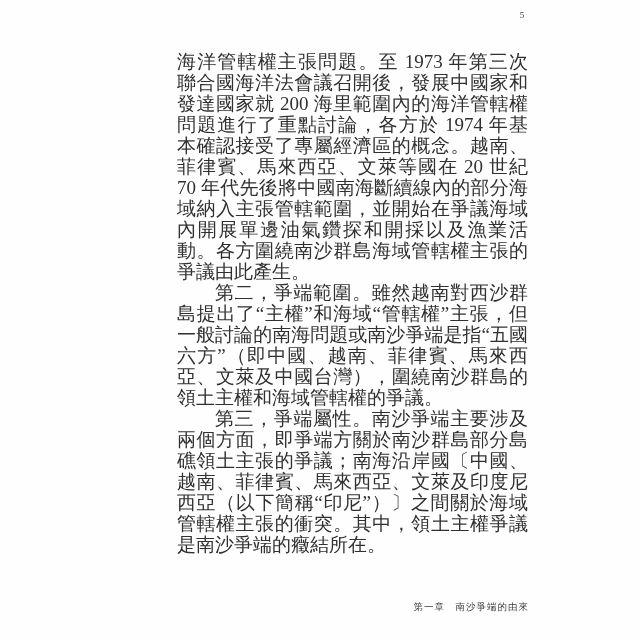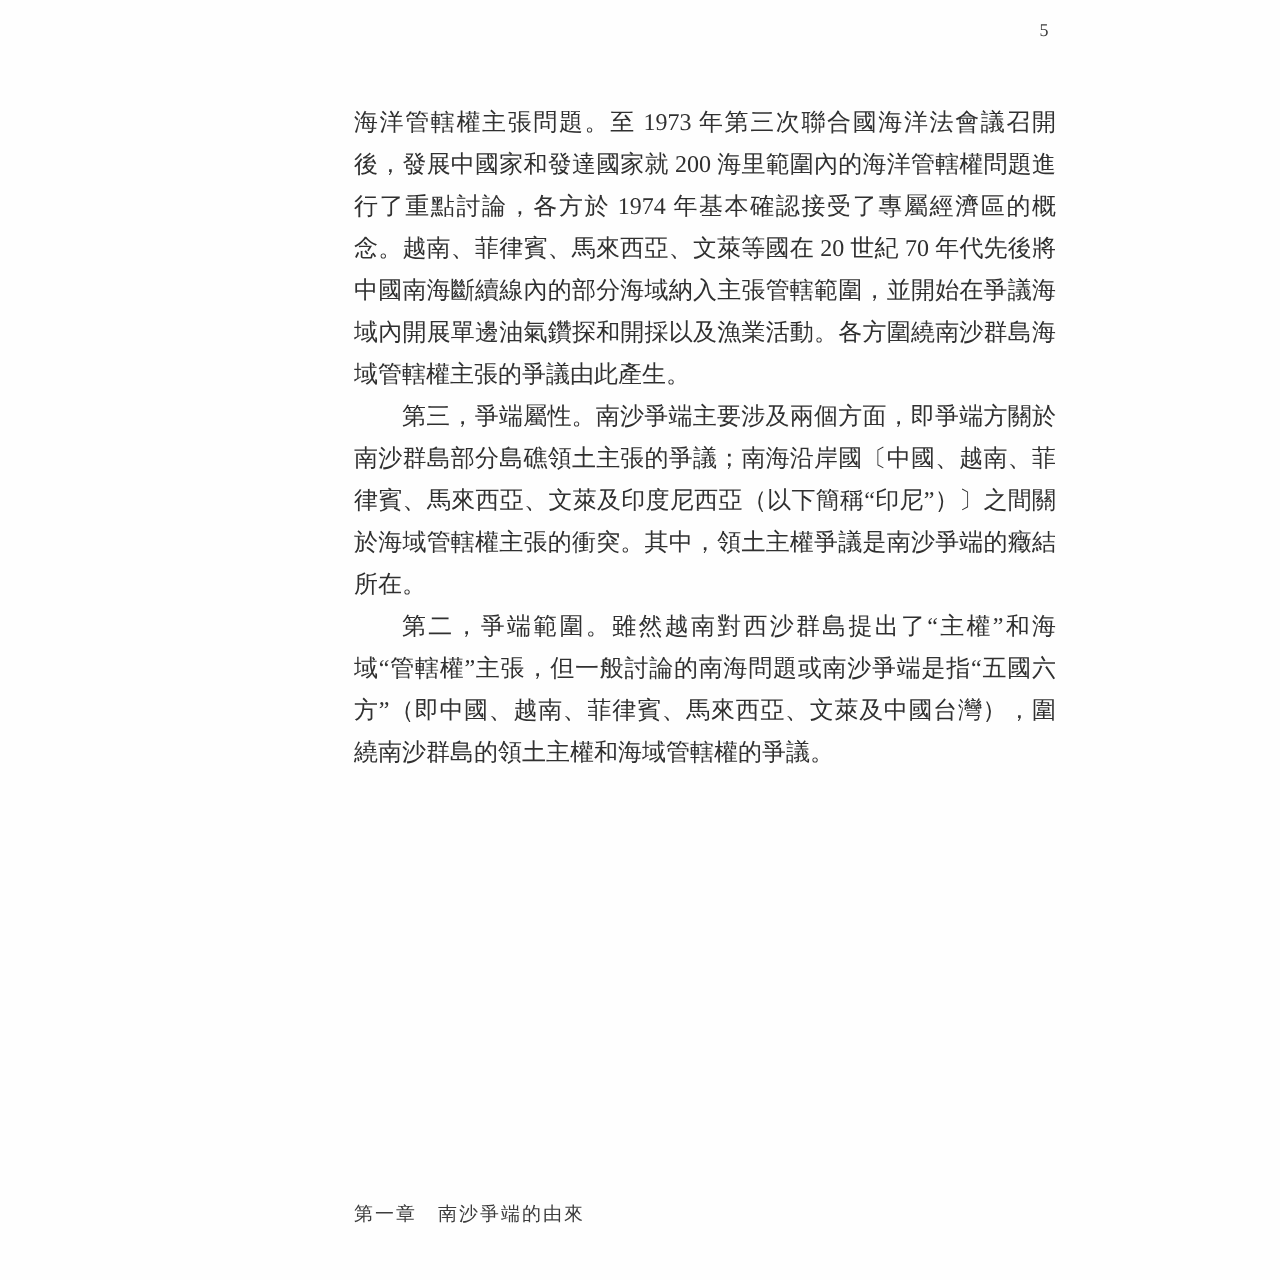--- a/index.html
+++ b/index.html
@@ -26,54 +26,55 @@
     width: 16px;
     text-align: center;
     font-size: 9px;
     color: #3c3c3c;
   }
   .text-block {
     position: absolute;
     left: 177px;
     top: 51px;
     width: 351px;
-    font-size: 12px;
+    font-size: 19px;
     line-height: 21px;
     color: #303030;
     text-align: justify;
     text-justify: inter-ideograph;
   }
   .text-block p {
     margin: 0;
     padding: 0;
     text-align: justify;
     text-align-last: left;
   }
   .text-block p.indent {
     text-indent: 2em;
   }
   .footer {
     position: absolute;
     left: 177px;
     top: 601px;
     width: 352px;
+    text-align: right;
     font-size: 9.5px;
     letter-spacing: 1px;
     color: #3c3c3c;
     white-space: pre;
   }
 </style>
 </head>
 <body>
 
 <div class="page">
 
   <div class="page-number">5</div>
 
   <div class="text-block">
     <p>海洋管轄權主張問題。至 1973 年第三次聯合國海洋法會議召開後，發展中國家和發達國家就 200 海里範圍內的海洋管轄權問題進行了重點討論，各方於 1974 年基本確認接受了專屬經濟區的概念。越南、菲律賓、馬來西亞、文萊等國在 20 世紀 70 年代先後將中國南海斷續線內的部分海域納入主張管轄範圍，並開始在爭議海域內開展單邊油氣鑽探和開採以及漁業活動。各方圍繞南沙群島海域管轄權主張的爭議由此產生。</p>
+    <p class="indent">第二，爭端範圍。雖然越南對西沙群島提出了“主權”和海域“管轄權”主張，但一般討論的南海問題或南沙爭端是指“五國六方”（即中國、越南、菲律賓、馬來西亞、文萊及中國台灣），圍繞南沙群島的領土主權和海域管轄權的爭議。</p>
     <p class="indent">第三，爭端屬性。南沙爭端主要涉及兩個方面，即爭端方關於南沙群島部分島礁領土主張的爭議；南海沿岸國〔中國、越南、菲律賓、馬來西亞、文萊及印度尼西亞（以下簡稱“印尼”）〕之間關於海域管轄權主張的衝突。其中，領土主權爭議是南沙爭端的癥結所在。</p>
-    <p class="indent">第二，爭端範圍。雖然越南對西沙群島提出了“主權”和海域“管轄權”主張，但一般討論的南海問題或南沙爭端是指“五國六方”（即中國、越南、菲律賓、馬來西亞、文萊及中國台灣），圍繞南沙群島的領土主權和海域管轄權的爭議。</p>
   </div>
 
   <div class="footer">第一章　南沙爭端的由來</div>
 
 </div>
 
 </body></html>

